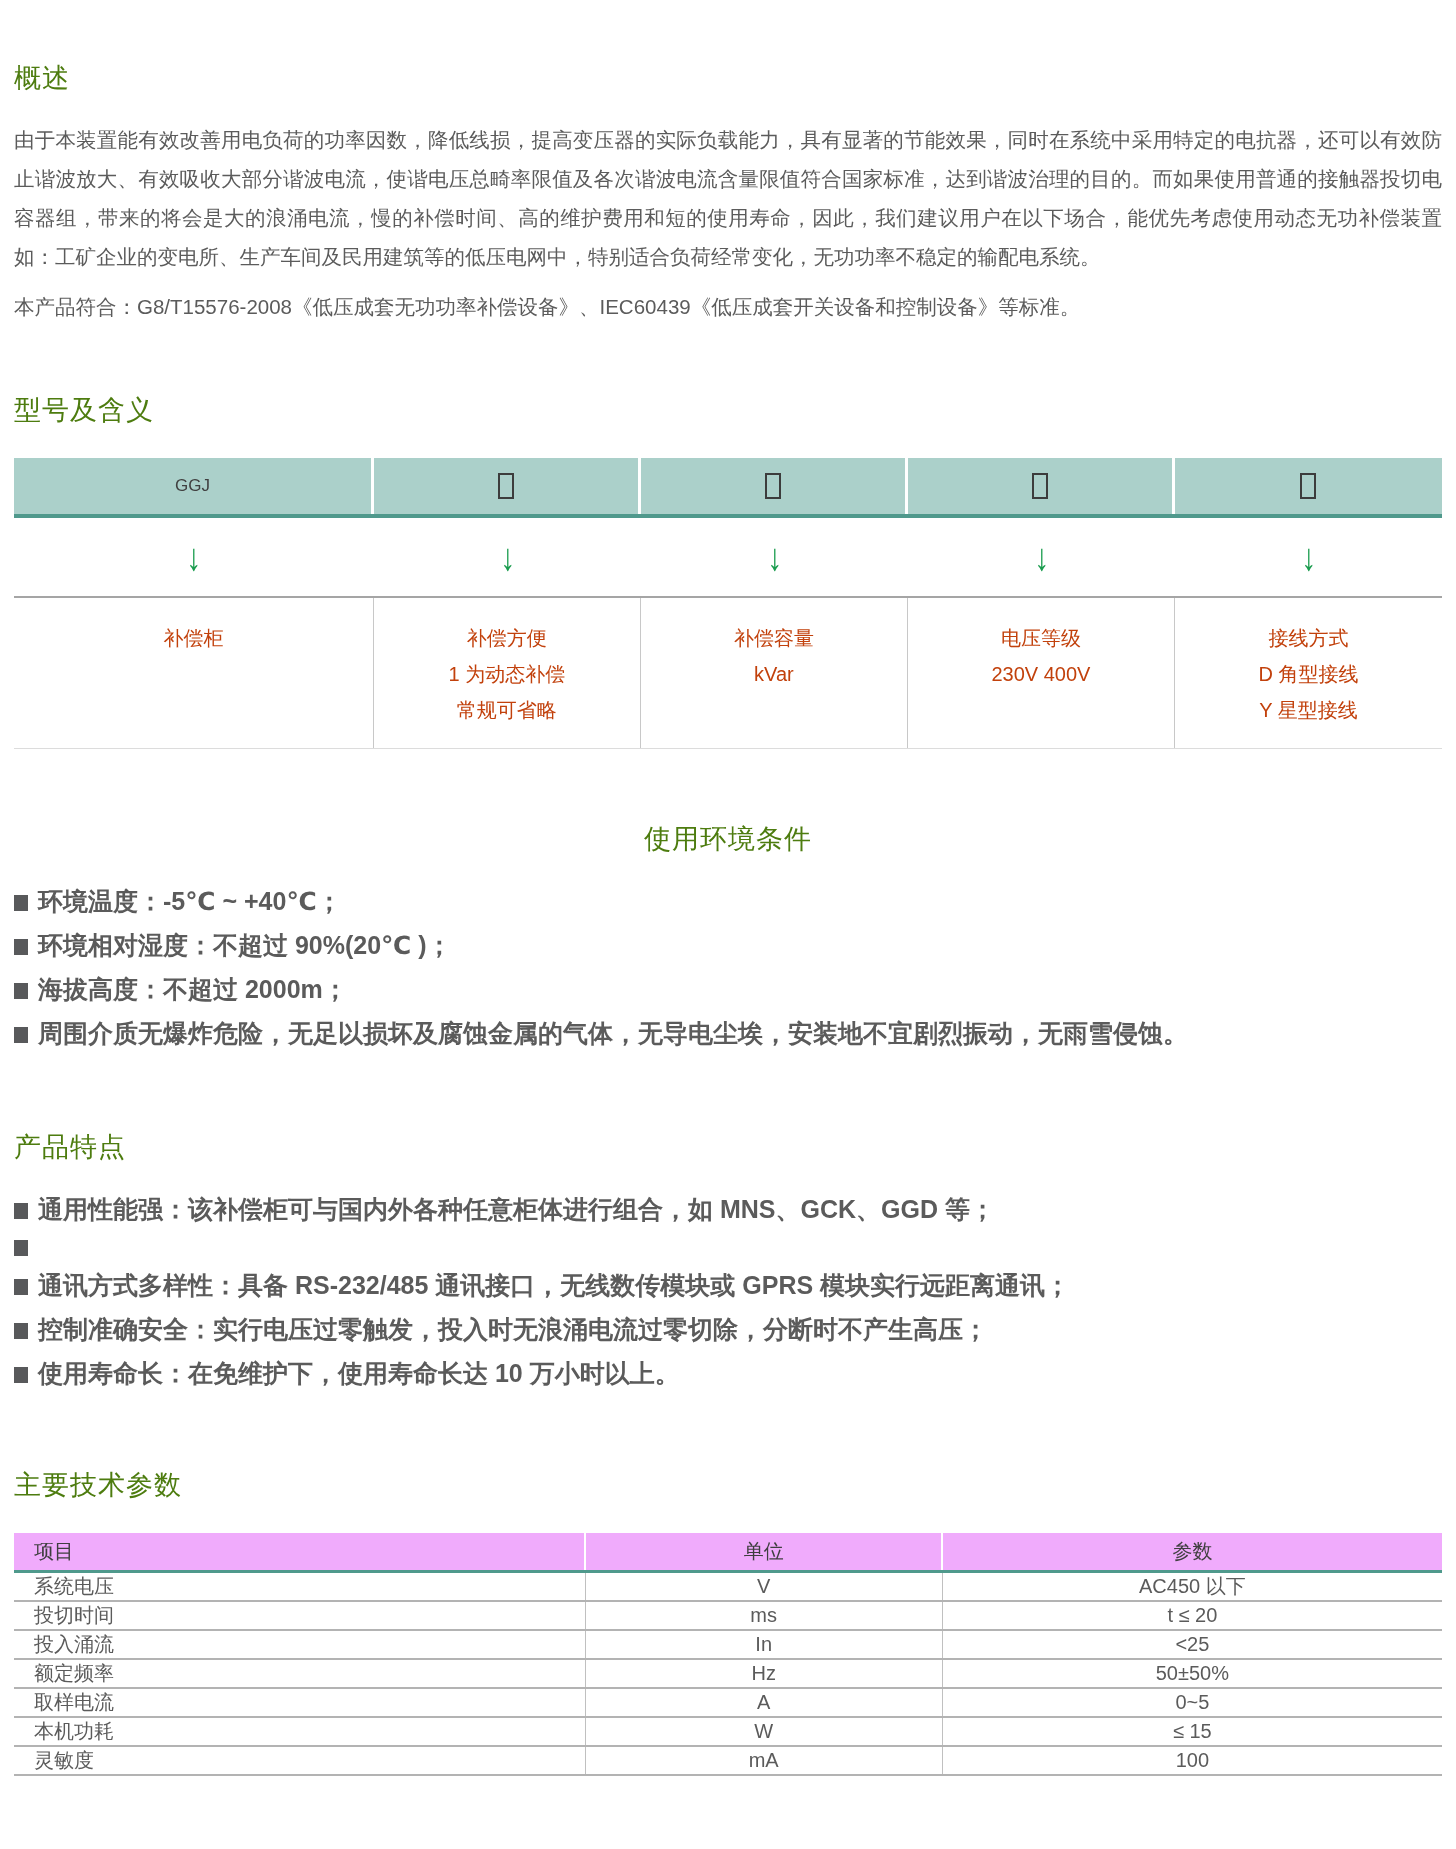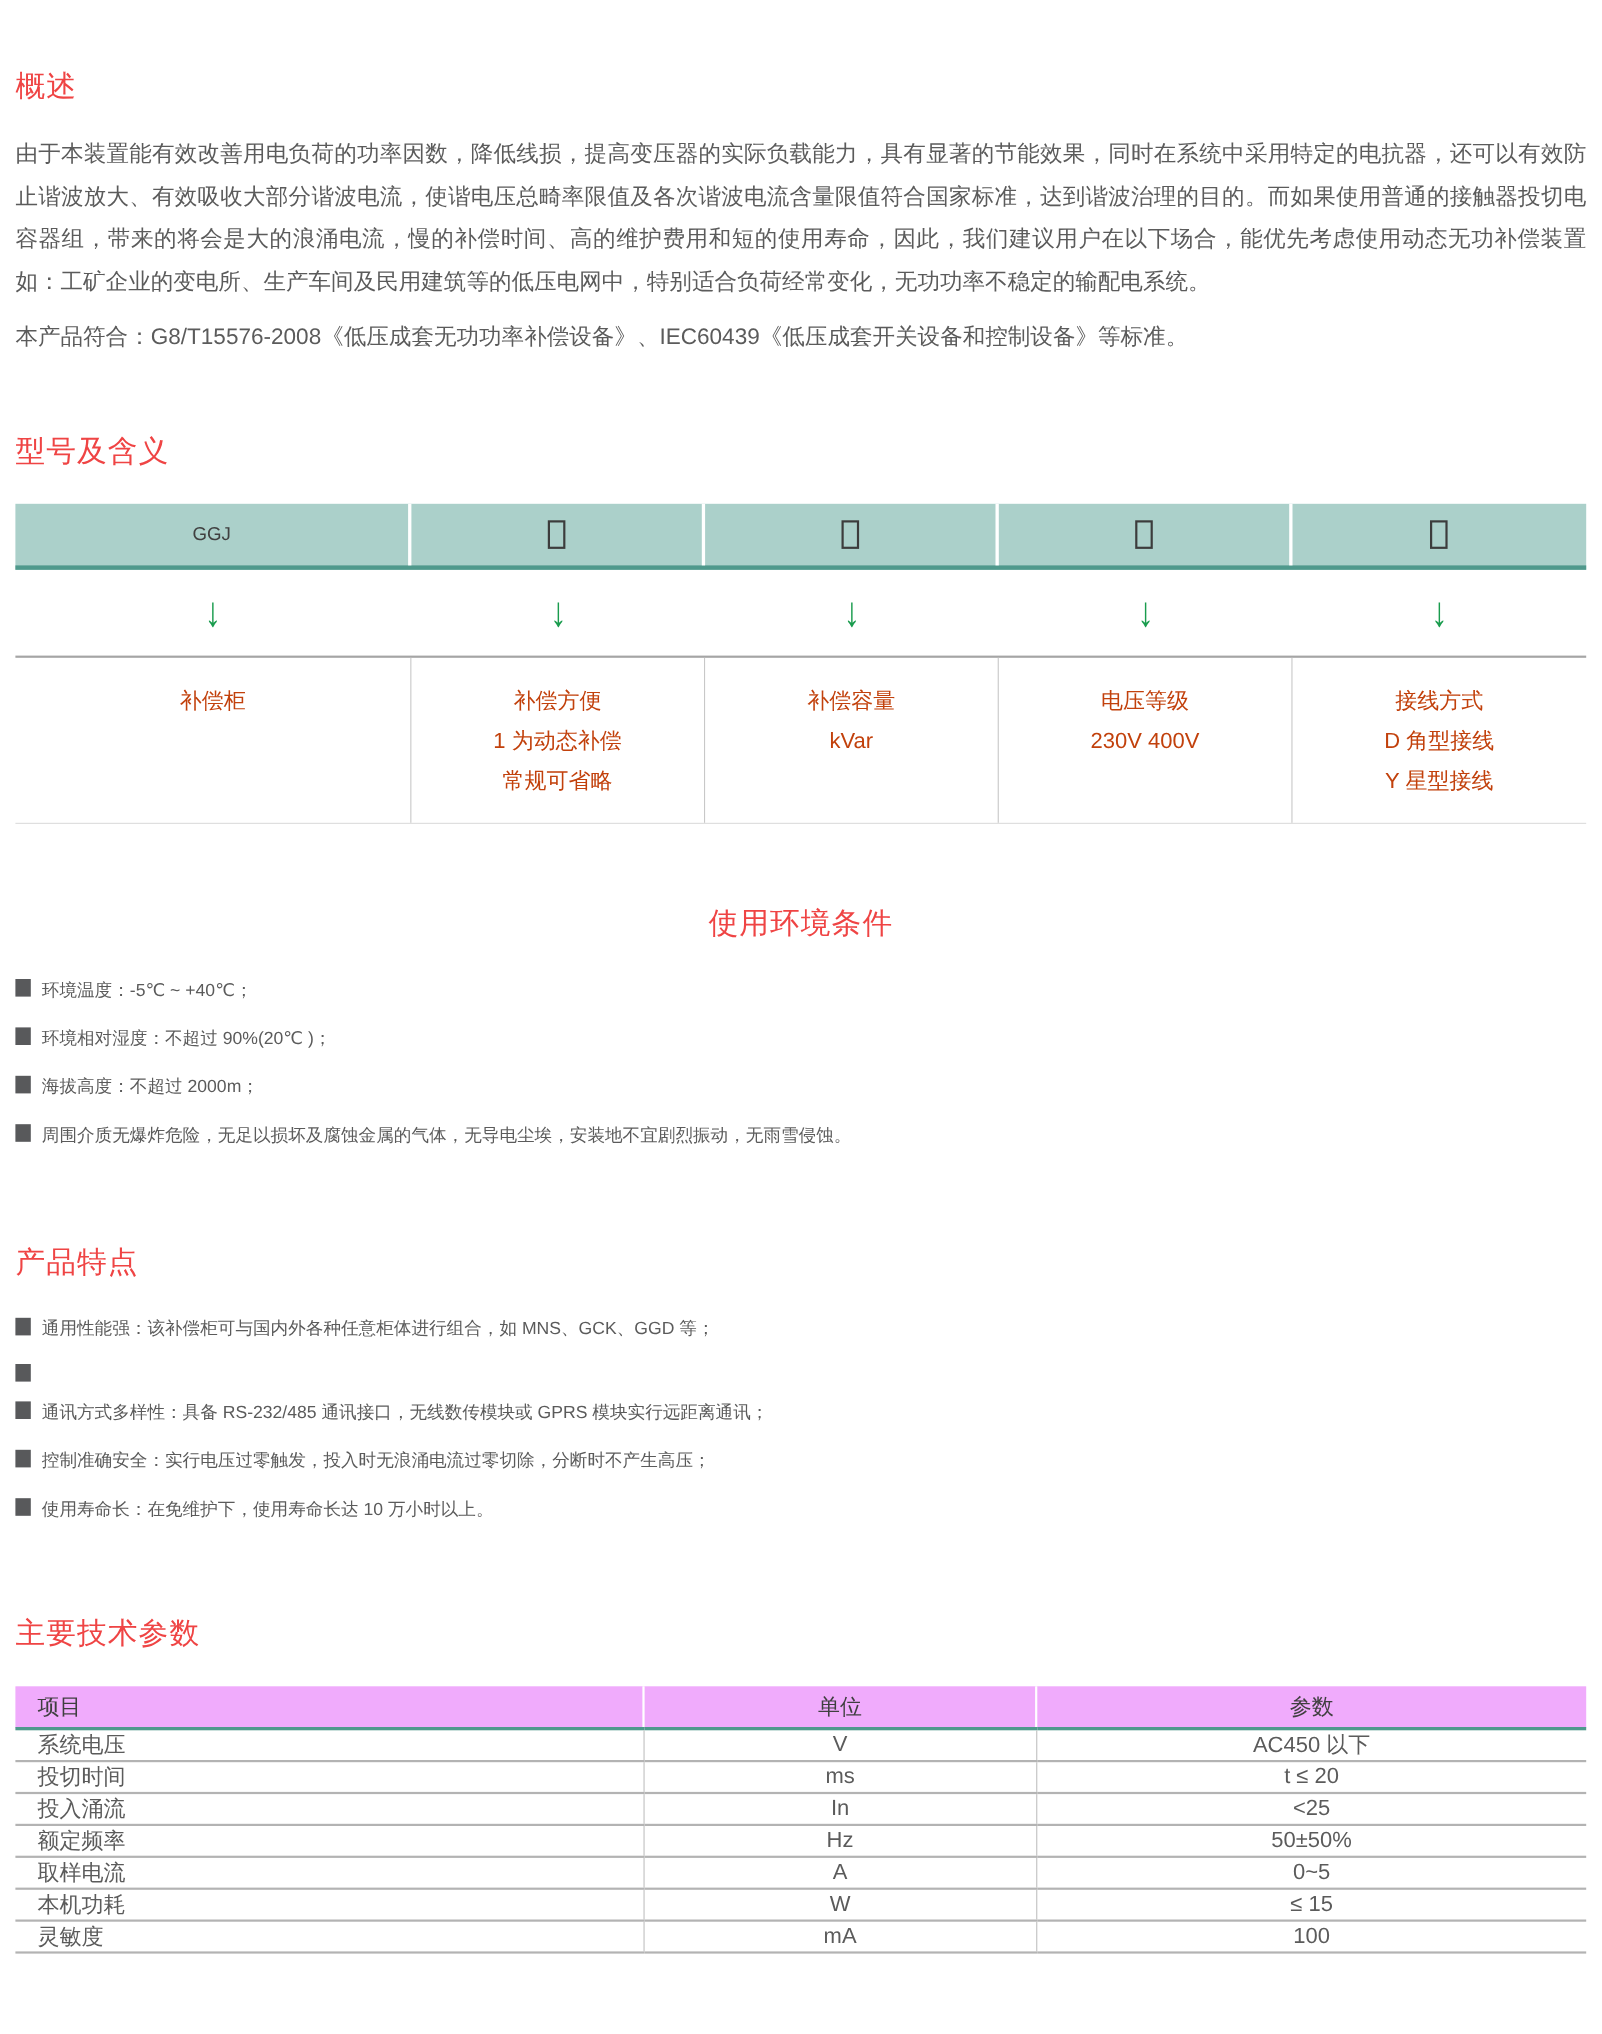--- a/index.html
+++ b/index.html
@@ -7,21 +7,21 @@
   body {
     width: 1456px;
     height: 1849px;
     font-family: "Liberation Sans", "DejaVu Sans", sans-serif;
     color: #5b5b5b;
     overflow: hidden;
   }
   .page { padding: 60px 14px 0 14px; width: 1456px; }
 
   .sec-title {
-    color: #ef4444;
+    color: #4d7c0f;
     font-size: 27px;
     font-weight: 500;
     letter-spacing: 1px;
   }
 
   
   .overview-par {
     margin-top: 24px;
     font-size: 20.5px;
     line-height: 39px;
@@ -94,24 +94,25 @@
   }
   .mt-desc .mt-dcell:last-child { border-right: none; }
 
   
   .section-env { margin-top: 72px; text-align: center; }
   .section-feat { margin-top: 82px; }
   .bullet-list { list-style: none; margin-top: 30px; }
   .bullet-item {
     display: flex;
     align-items: baseline;
-    font-size: 16px;
+    font-size: 25px;
     line-height: 28px;
     margin-bottom: 16px;
     color: #5b5b5b;
+    font-weight: bold;
   }
   .bullet-square {
     flex: 0 0 auto;
     width: 14px;
     height: 16px;
     background: #58595b;
     margin-right: 10px;
     transform: translateY(1px);
     display: inline-block;
   }

